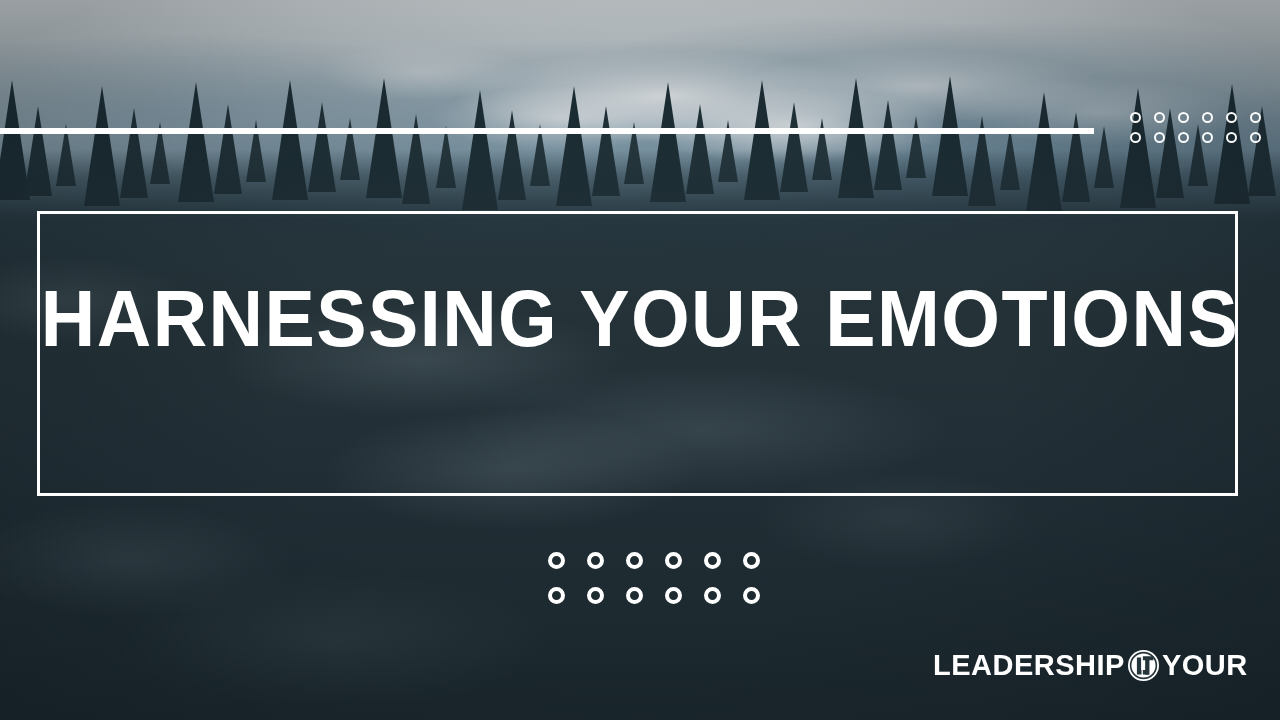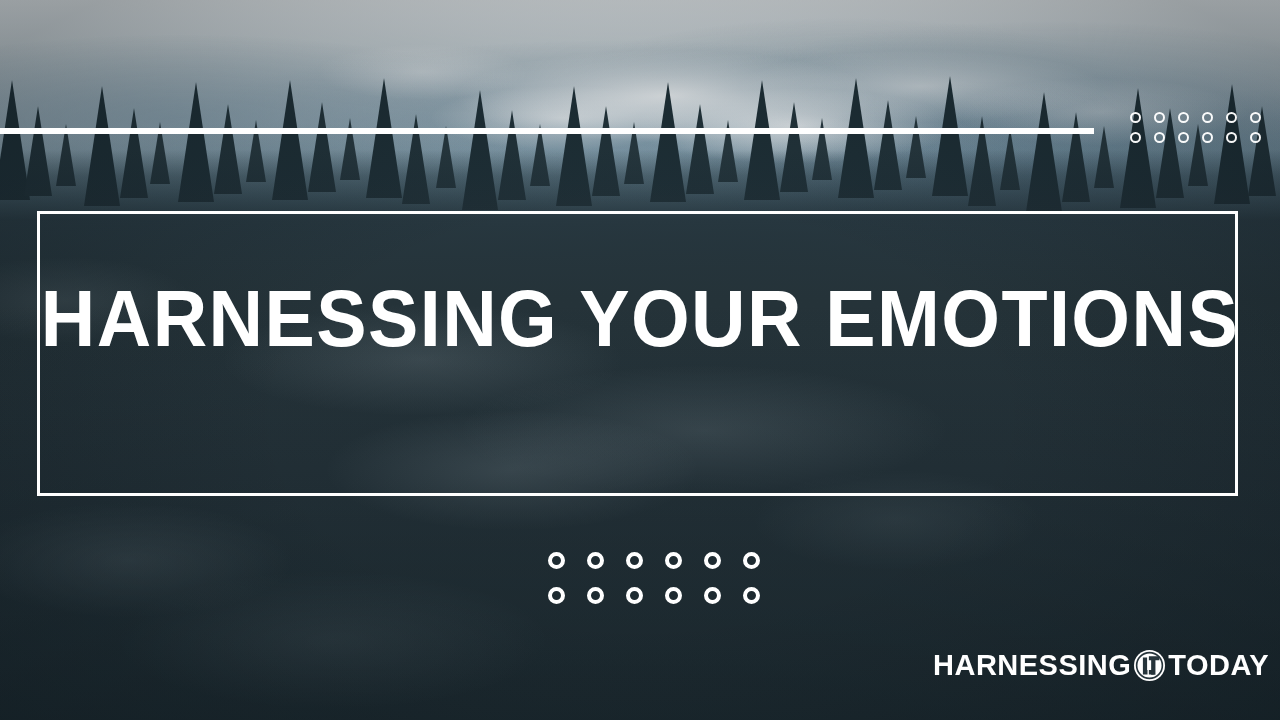--- a/index.html
+++ b/index.html
@@ -330,24 +330,24 @@
       <span class="dot"></span>
       <span class="dot"></span>
       <span class="dot"></span>
       <span class="dot"></span>
       <span class="dot"></span>
       <span class="dot"></span>
       <span class="dot"></span>
     </div>
 
   <div class="logo">
-    <span class="logo-word">HARNESSING</span>
+    <span class="logo-word">LEADERSHIP</span>
     <svg class="logo-mark" viewBox="0 0 100 100">
       <circle cx="50" cy="50" r="47" fill="#ffffff"></circle>
       <circle cx="50" cy="50" r="39" fill="none" stroke="#26343b" stroke-width="5"></circle>
       <path d="M30 26 h13 v38 h20 v13 H30 Z" fill="#26343b"></path>
       <path d="M46 22 h34 v12 H68 v44 H55 V34 H46 Z" fill="#26343b"></path>
       <path d="M44 20 h4 v60 h-4 Z" fill="#ffffff"></path>
     </svg>
-    <span class="logo-word">TODAY</span>
+    <span class="logo-word">YOUR</span>
   </div>
 
 </div>
 
 </body></html>

